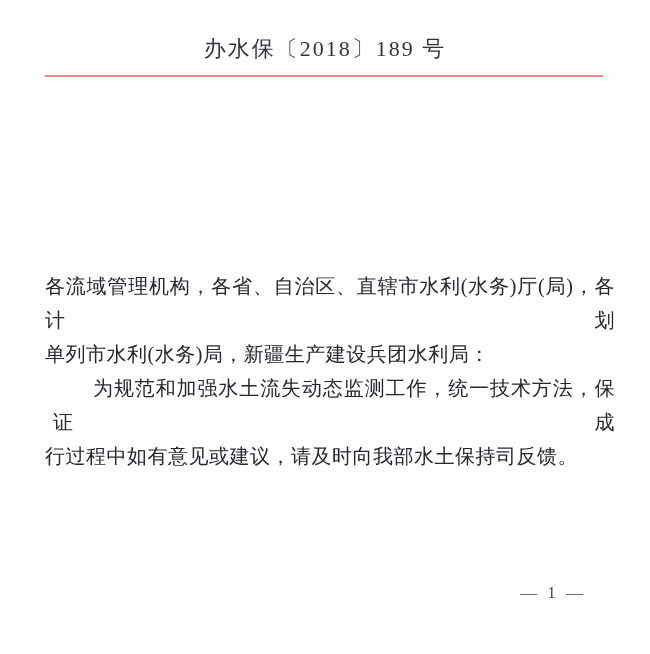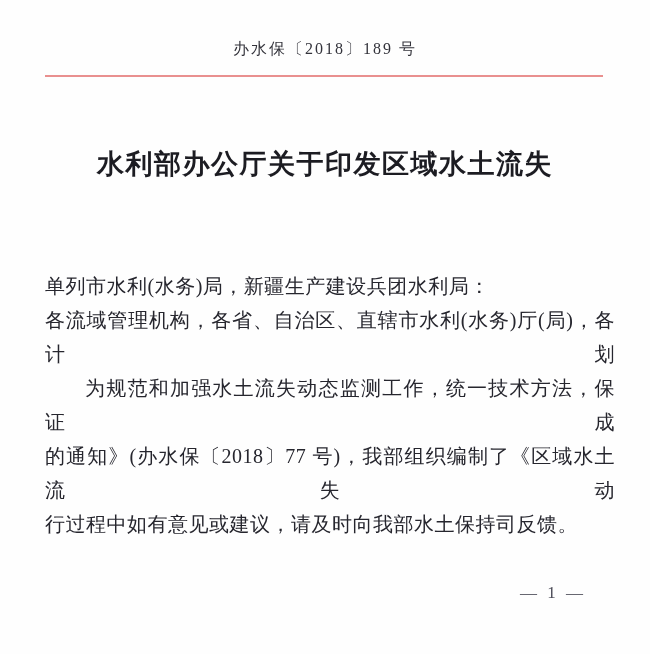--- a/index.html
+++ b/index.html
@@ -19,21 +19,21 @@
     position: absolute;
     inset: 0;
     background: #fefefe;
   }
   .doc-number {
     position: absolute;
     top: 38px;
     left: 0;
     width: 100%;
     text-align: center;
-    font-size: 16px;
+    font-size: 22px;
     line-height: 22px;
     letter-spacing: 2px;
     color: #33333b;
   }
   .red-line {
     position: absolute;
     top: 75px;
     left: 45px;
     width: 558px;
     height: 2px;
@@ -68,47 +68,46 @@
   .line {
     min-height: 34px;
   }
   .line.justify {
     text-align: justify;
     text-align-last: justify;
     text-justify: inter-character;
   }
   .line.indent {
     text-indent: 2em;
+    margin-left: 8px;
   }
   .page-number {
     position: absolute;
     top: 583px;
     right: 64px;
     font-size: 17px;
     letter-spacing: 3px;
     color: #4d4d59;
   }
 </style>
 </head>
 <body>
 
 <div class="page">
 
   <div class="doc-number">办水保〔2018〕189 号</div>
 
   <div class="red-line"></div>
 
   <h1 class="title">
-    <span class="title-line">水利部办公厅关于印发区域水土流失</span>
   </h1>
 
   <div class="body">
+    <div class="line justify">各流域管理机构，各省、自治区、直辖市水利(水务)厅(局)，各计划</div>
     <div class="line">单列市水利(水务)局，新疆生产建设兵团水利局：</div>
-    <div class="line justify">各流域管理机构，各省、自治区、直辖市水利(水务)厅(局)，各计划</div>
     <div class="line indent justify">为规范和加强水土流失动态监测工作，统一技术方法，保证成</div>
-    <div class="line justify">的通知》(办水保〔2018〕77 号)，我部组织编制了《区域水土流失动</div>
     <div class="line">行过程中如有意见或建议，请及时向我部水土保持司反馈。</div>
 
   </div>
 
   <div class="page-number">— 1 —</div>
 
 </div>
 
 </body></html>

